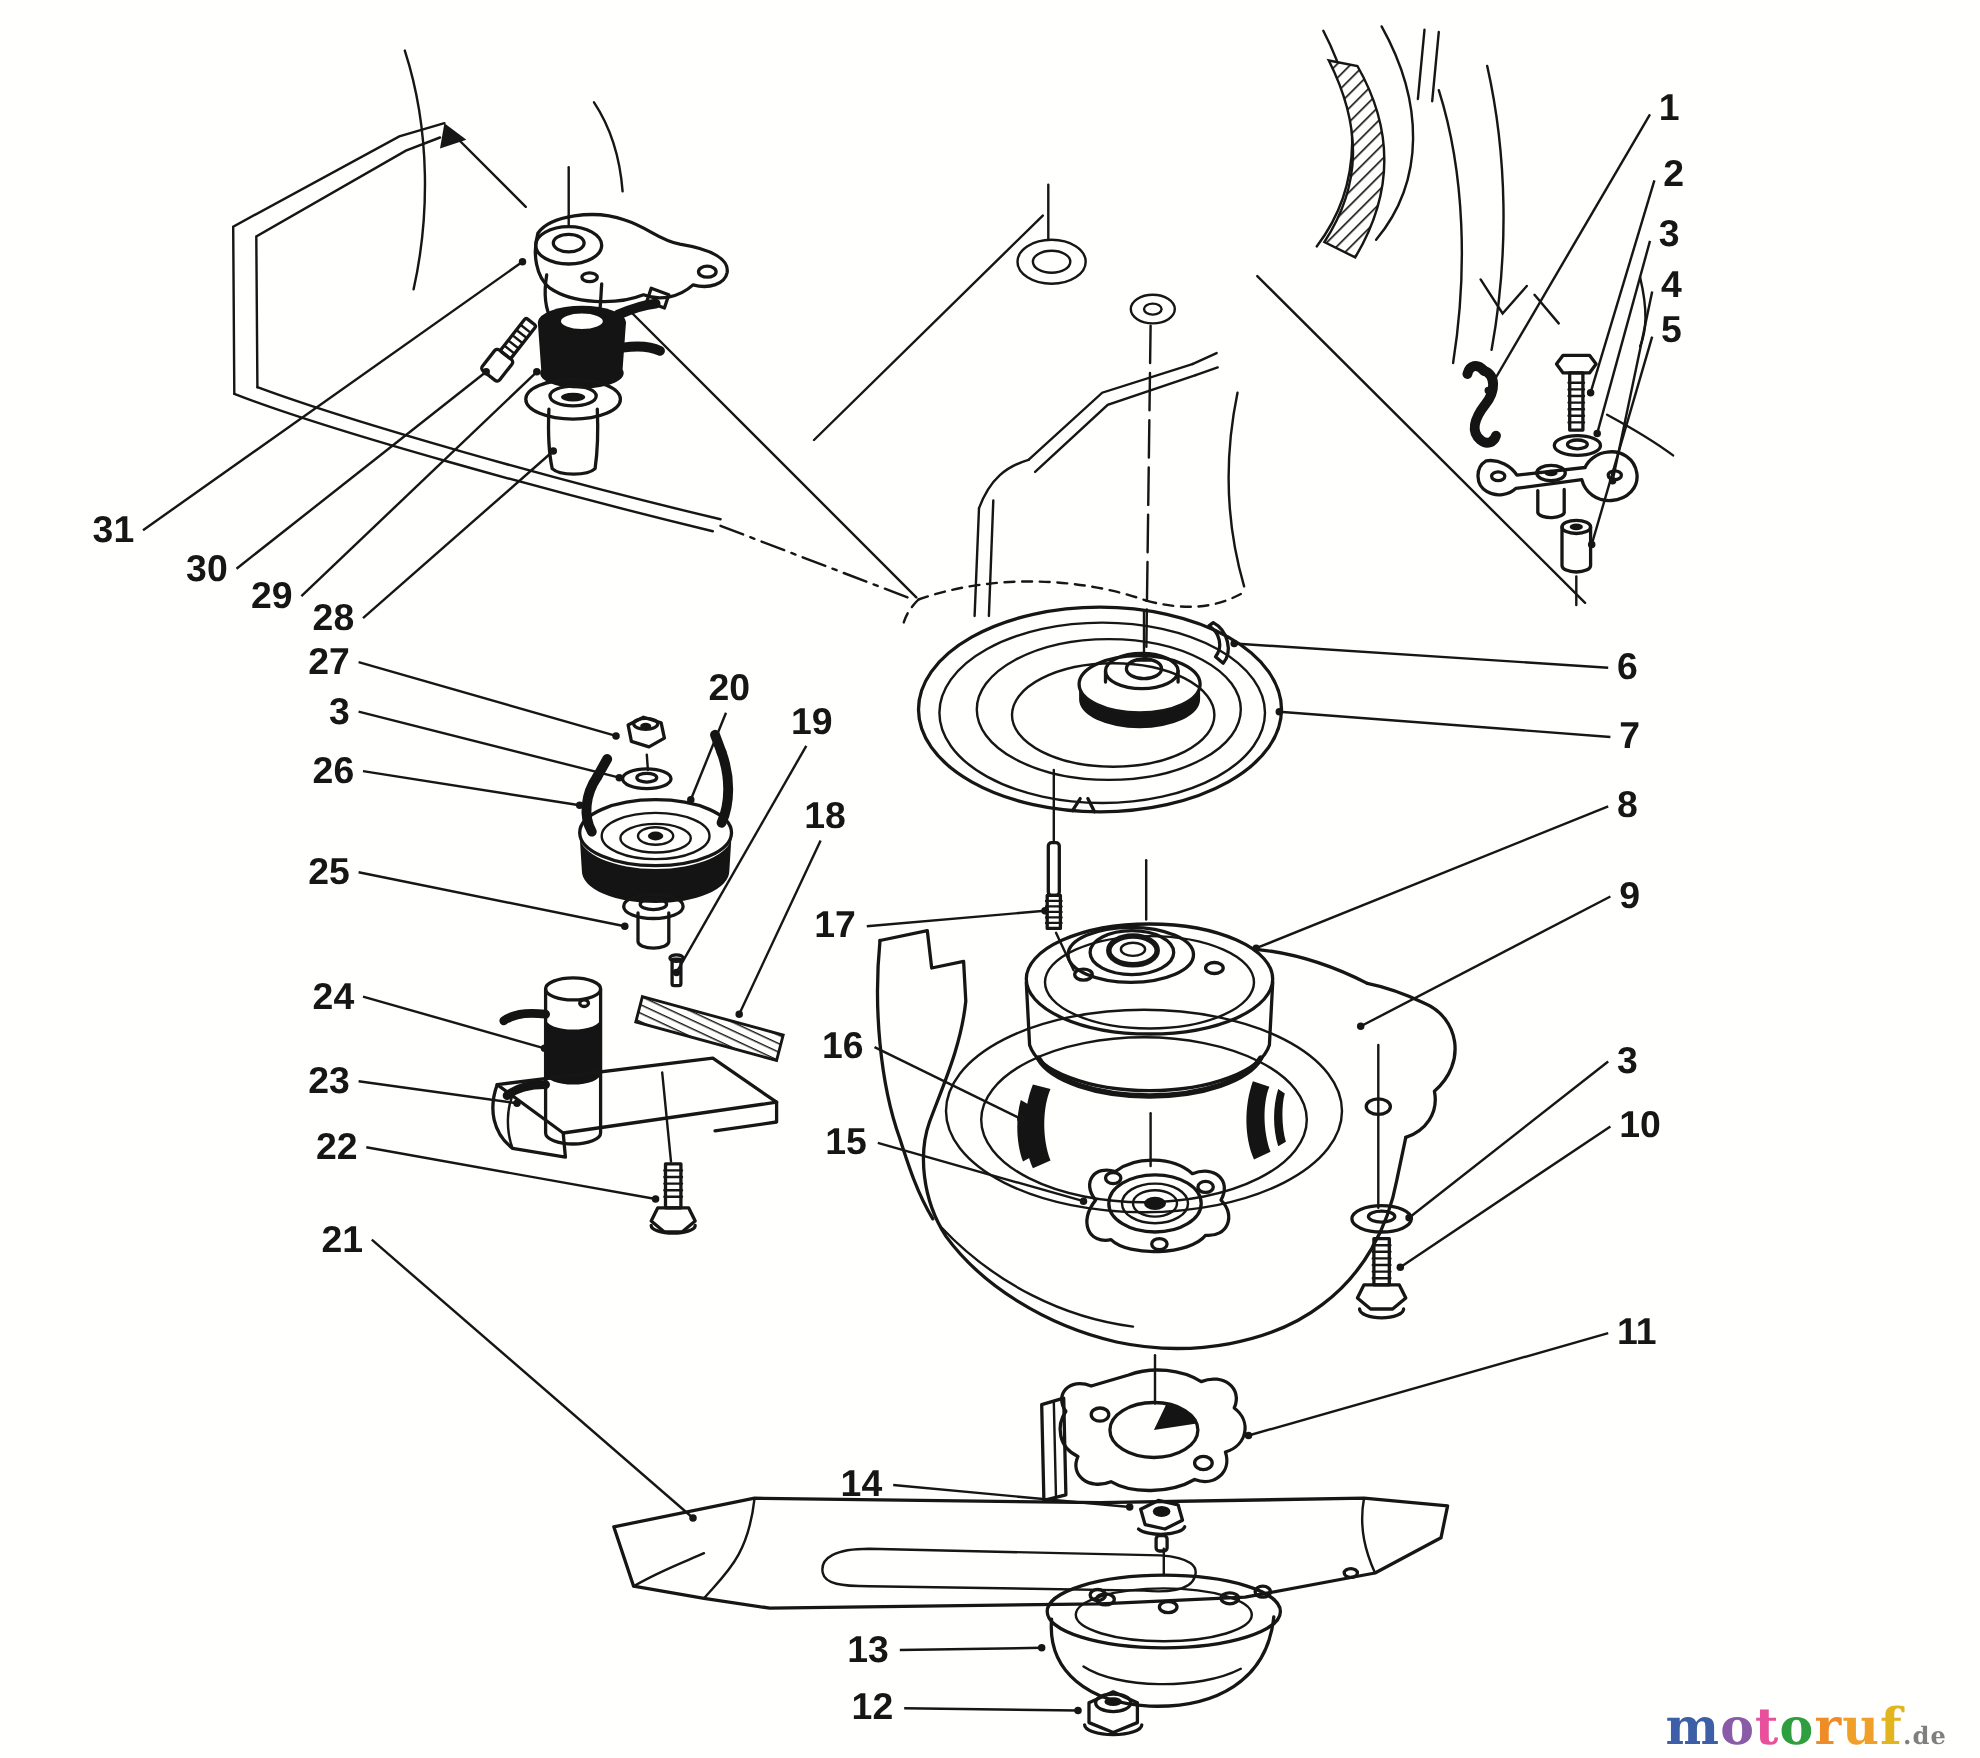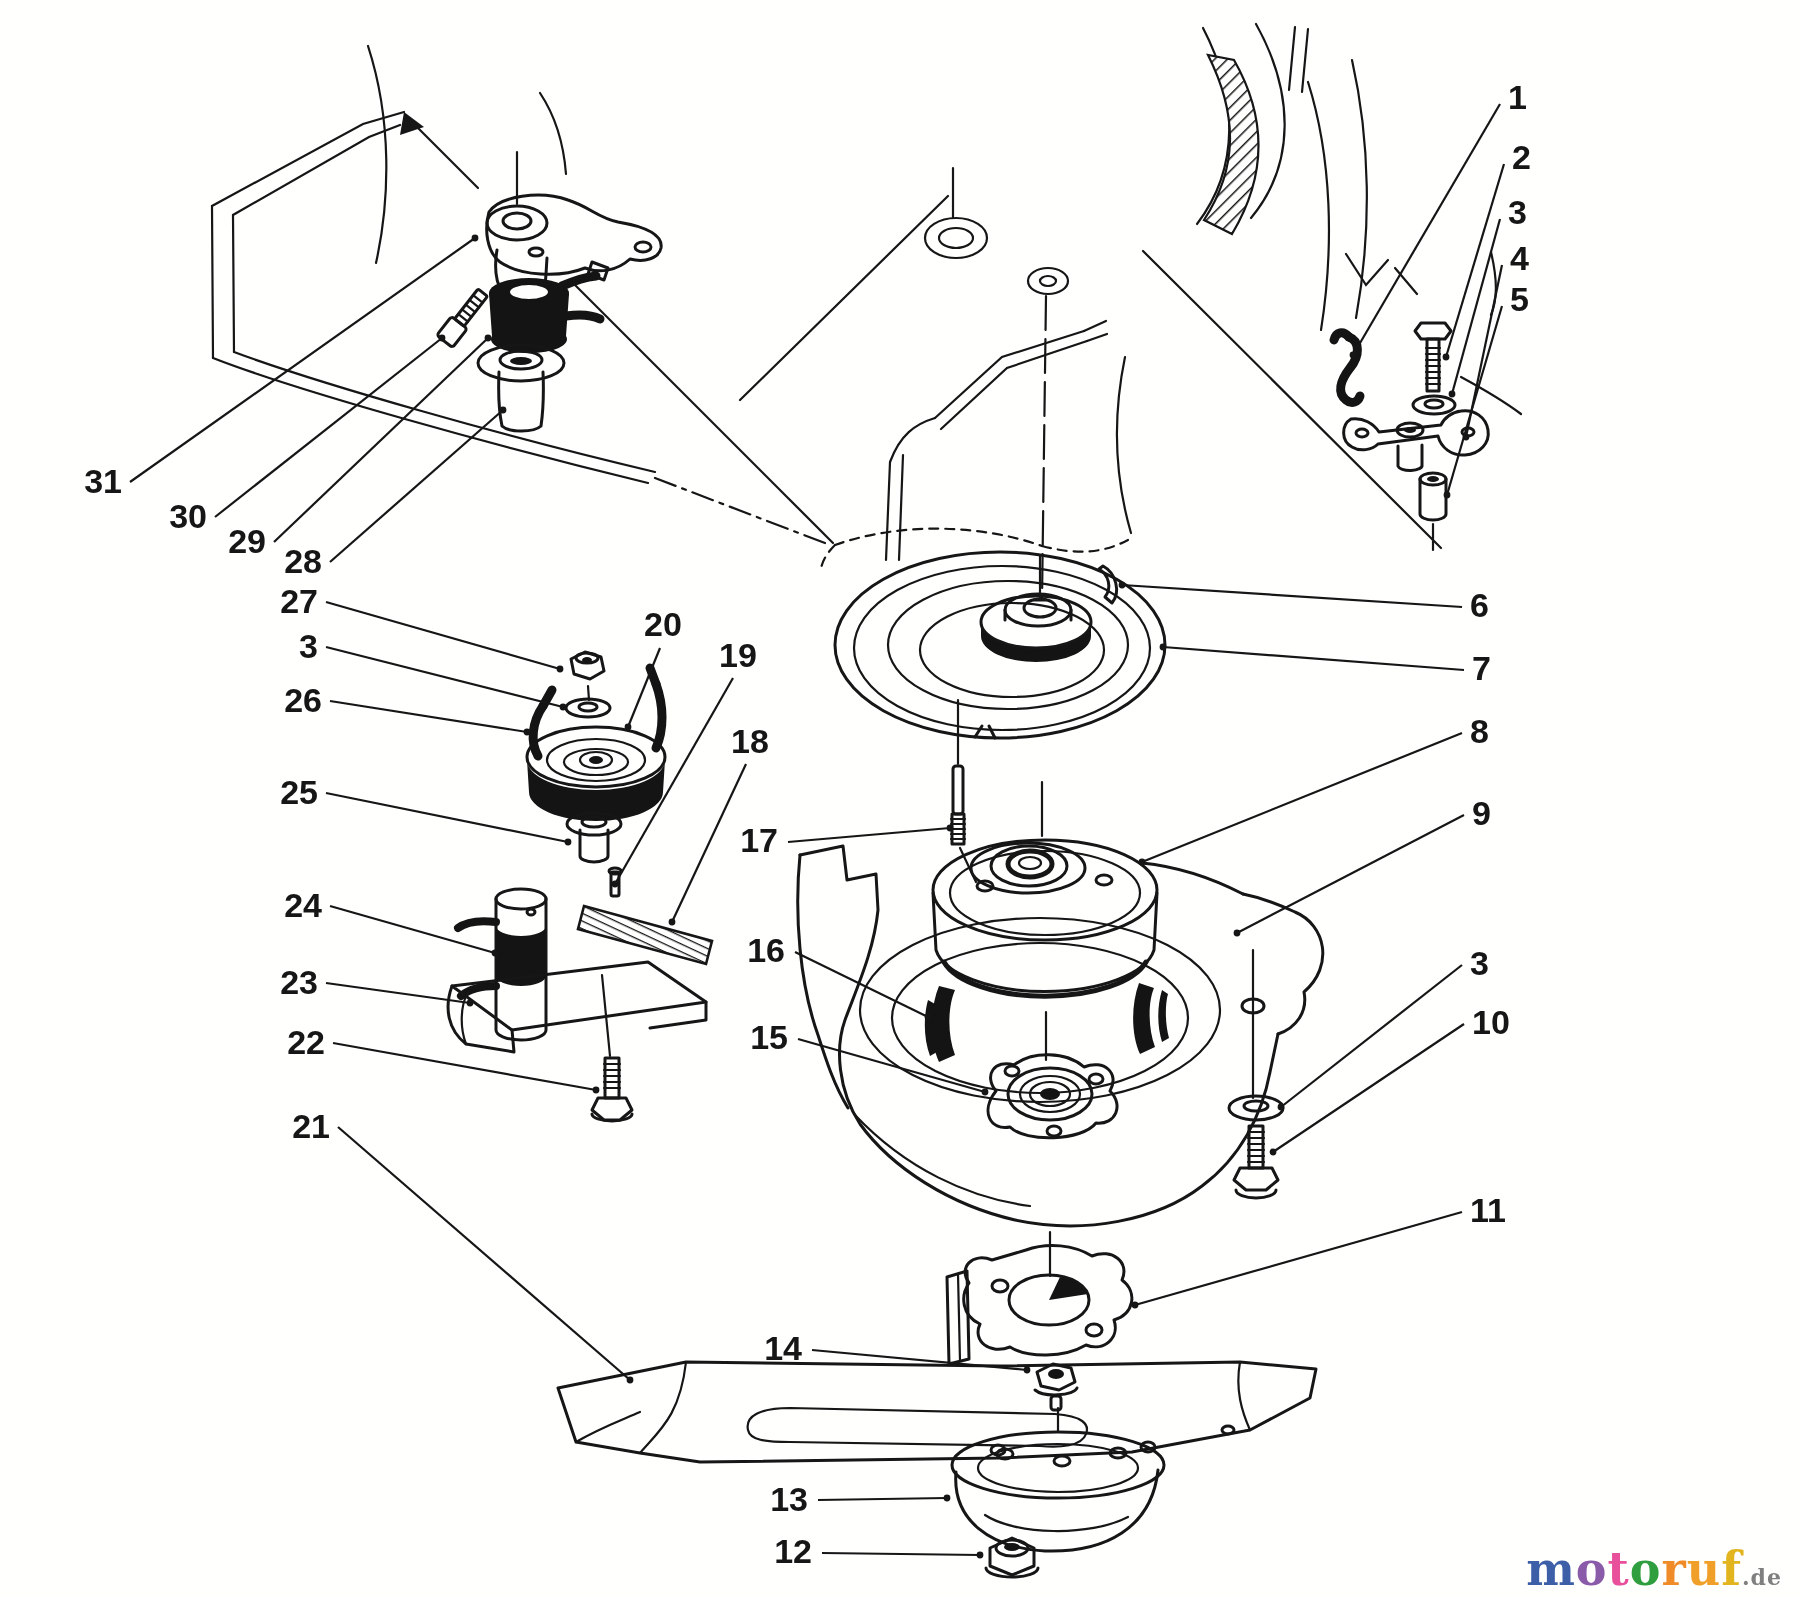--- a/index.html
+++ b/index.html
@@ -6,21 +6,21 @@
   #stage{position:relative;width:1800px;height:1598px;background:#fffffe;overflow:hidden;
          font-family:"Liberation Sans", sans-serif;}
   svg{position:absolute;left:0;top:0;}
   .thin{stroke:#161616;stroke-width:2.2;fill:none;stroke-linecap:round;}
   .med{stroke:#161616;stroke-width:3;fill:none;stroke-linecap:round;stroke-linejoin:round;}
   .thick{stroke:#161616;stroke-width:5;fill:none;stroke-linecap:round;}
   .blackfill{fill:#141414;stroke:none;}
   .whitefill{fill:#fffffe;}
   .callout-num{font-family:"Liberation Sans",sans-serif;font-weight:bold;font-size:34px;fill:#161616;}
   .leader{stroke:#161616;stroke-width:2.2;fill:none;}
-  #watermark{position:absolute;right:18px;bottom:6px;font-family:"DejaVu Serif",serif;
+  #watermark{position:absolute;right:30px;bottom:6px;font-family:"DejaVu Serif",serif;
              font-weight:bold;font-size:46px;letter-spacing:1px;line-height:1;}
   #watermark .suffix{font-size:22px;font-weight:bold;}
 </style>
 </head>
 <body>
 
 <div id="stage">
 <svg width="1800" height="1598" viewBox="0 0 1800 1598">
   <defs>
     <pattern id="hatchA" patternUnits="userSpaceOnUse" width="9" height="9" patternTransform="rotate(45)">

